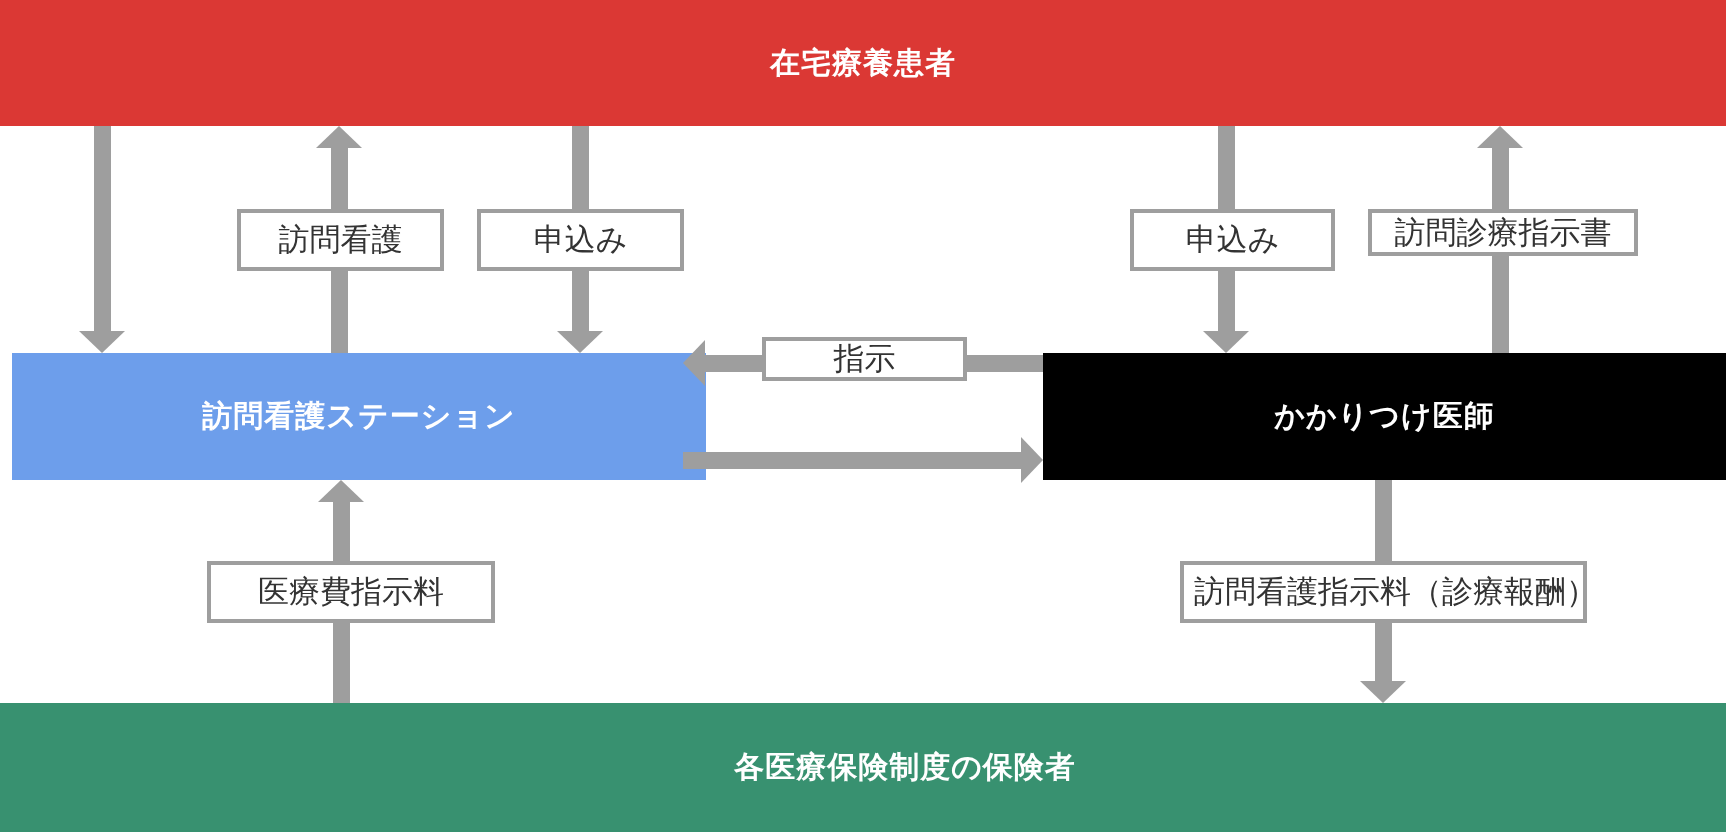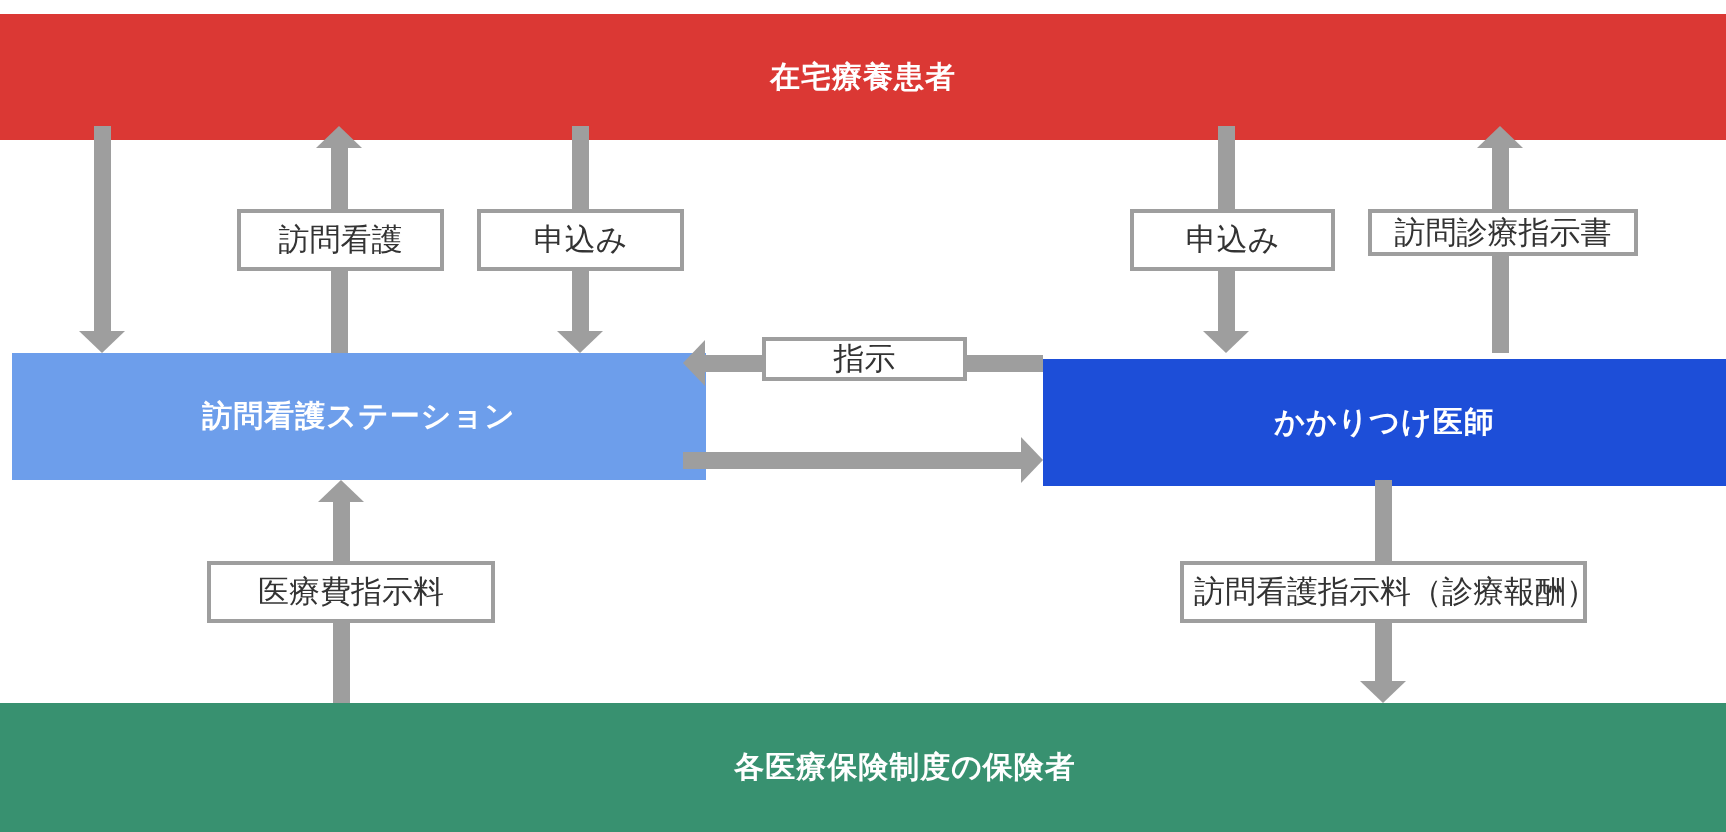--- a/index.html
+++ b/index.html
@@ -16,23 +16,23 @@
     position: absolute;
     display: flex;
     align-items: center;
     justify-content: center;
     color: #ffffff;
     font-size: 30px;
     font-weight: bold;
     letter-spacing: 1px;
     z-index: 1;
   }
-  #bar-patient  { left: 0;       top: 0;     width: 1726px; height: 126px; background: #DB3834; margin-top: 14px; }
+  #bar-patient  { left: 0;       top: 0;     width: 1726px; height: 126px; background: #DB3834; }
   #bar-nurse    { left: 12px;       top: 353px; width: 694px;  height: 127px; background: #6D9EEB; }
-  #bar-doctor   { left: 1043px;  top: 353px; width: 683px;  height: 127px; background: #1d4ed8; margin-top: 6px; }
+  #bar-doctor   { left: 1043px;  top: 353px; width: 683px;  height: 127px; background: #000000; }
   #bar-insurer  { left: 0;       top: 703px; width: 1726px; height: 129px; background: #389170; padding-left: 42px; }
 
   
   .shaft { position: absolute; background: #9E9E9E; z-index: 2; }
   .head  { position: absolute; width: 0; height: 0; z-index: 2; }
   .head-down  { border-left: 23px solid transparent; border-right: 23px solid transparent; border-top: 22px solid #9E9E9E; }
   .head-up    { border-left: 23px solid transparent; border-right: 23px solid transparent; border-bottom: 22px solid #9E9E9E; }
   .head-left  { border-top: 23px solid transparent; border-bottom: 23px solid transparent; border-right: 22px solid #9E9E9E; }
   .head-right { border-top: 23px solid transparent; border-bottom: 23px solid transparent; border-left: 22px solid #9E9E9E; }
 

